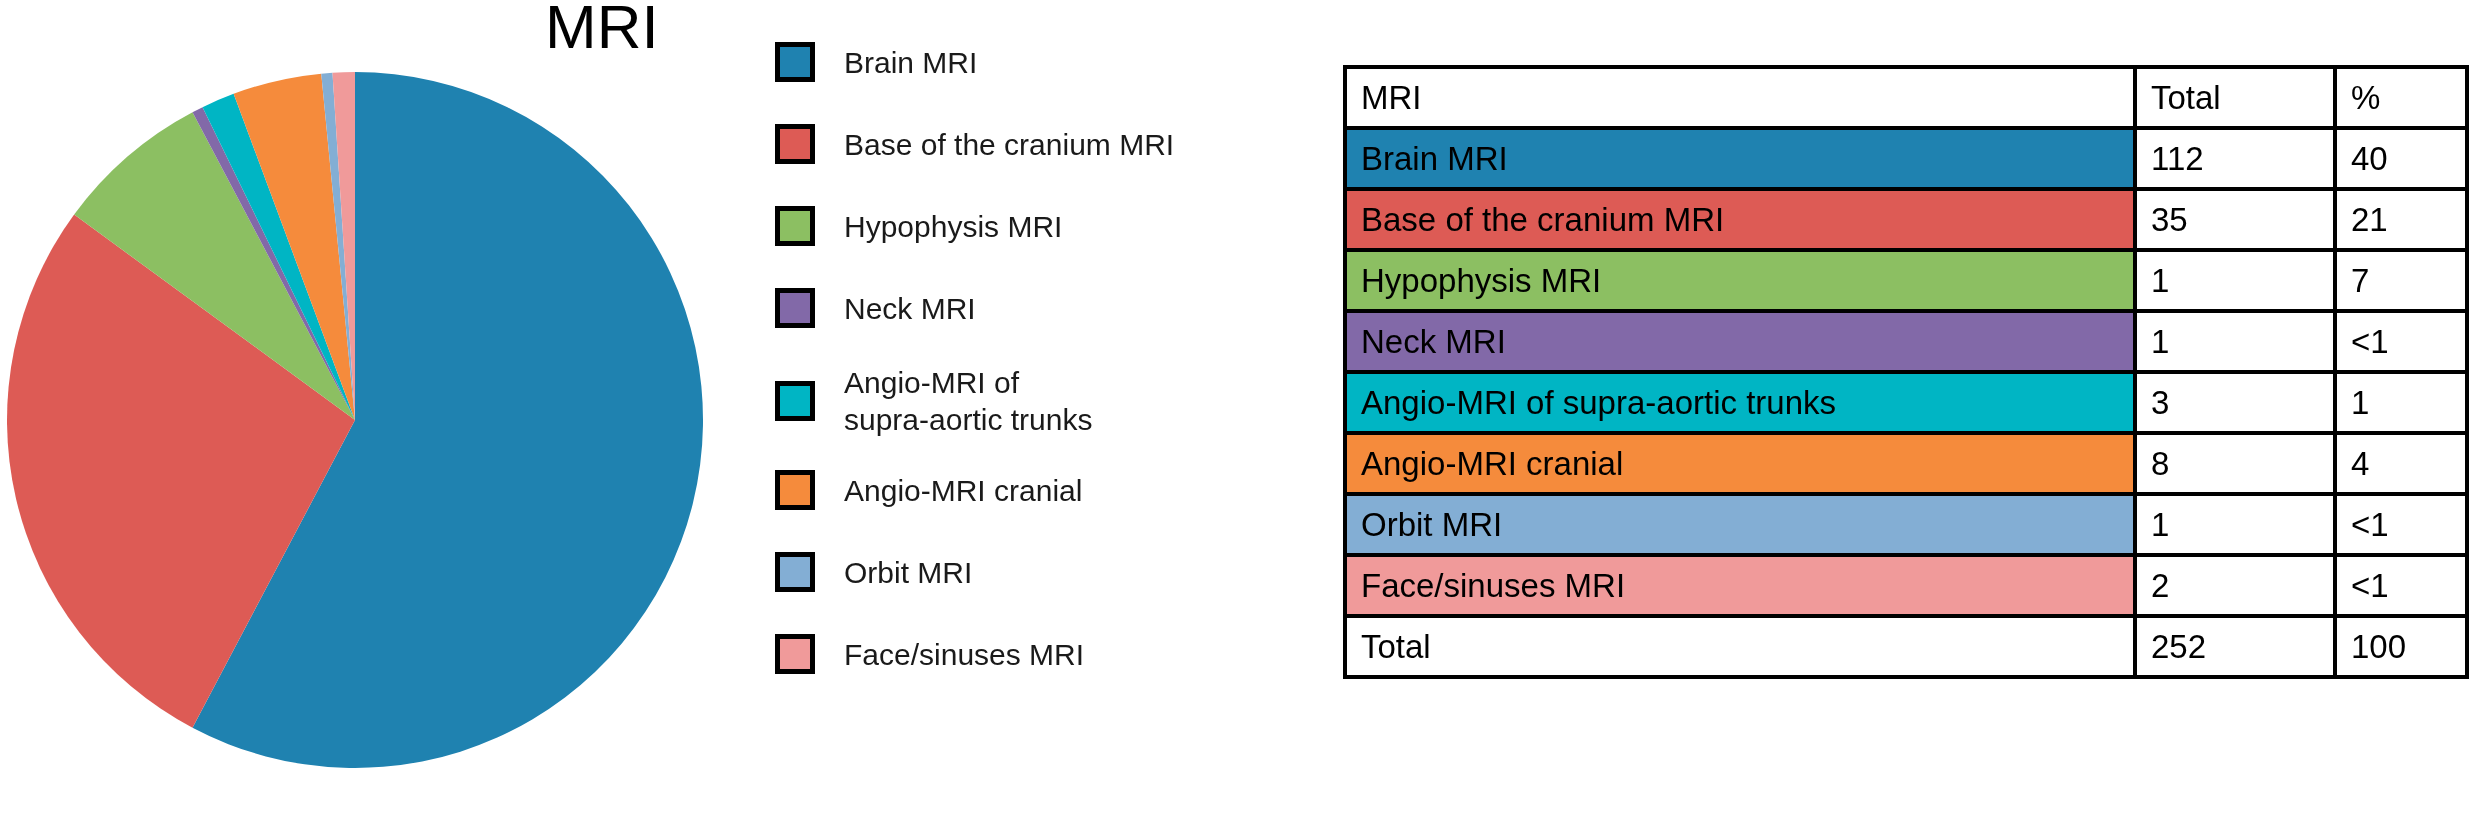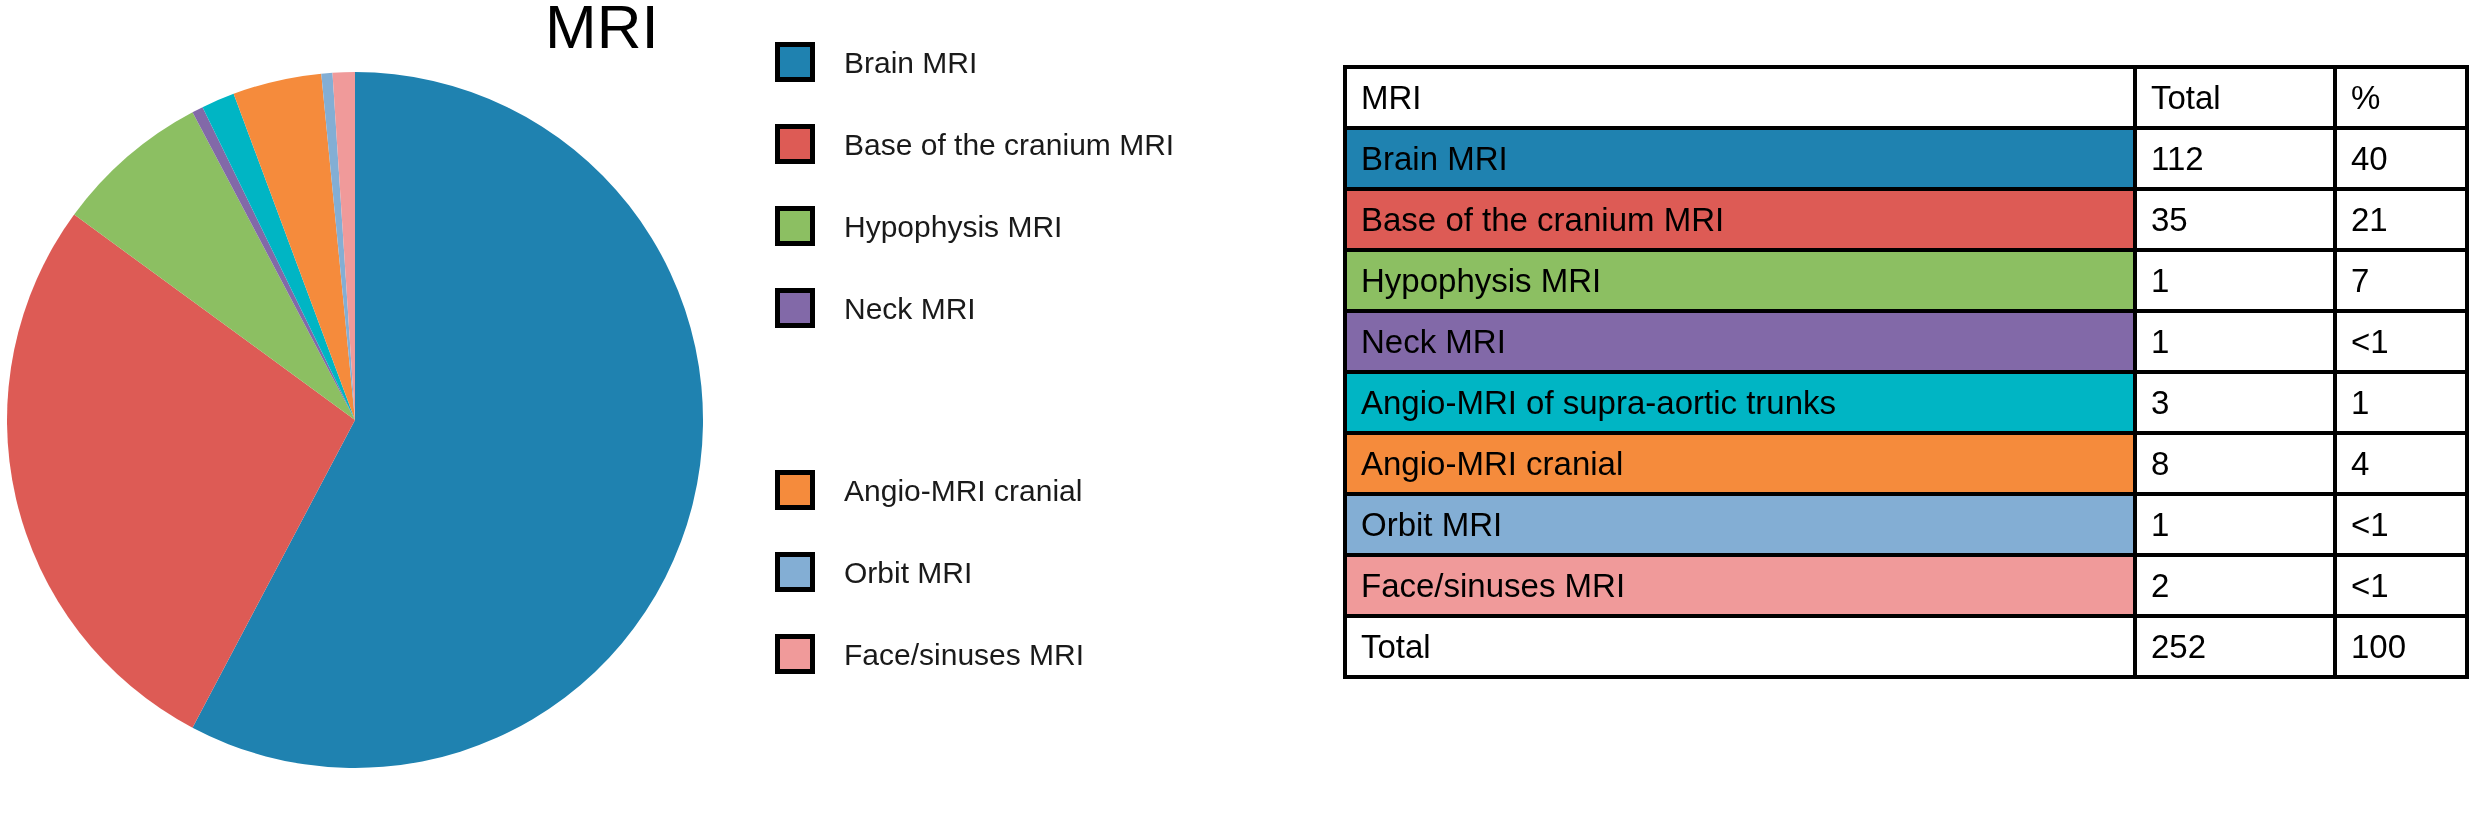--- a/index.html
+++ b/index.html
@@ -126,20 +126,25 @@
       <span class="legend-label">Base of the cranium MRI</span>
     </div>
     <div class="legend-item" style="top: 182px;">
       <span class="legend-swatch" style="background: rgb(140, 191, 98);"></span>
       <span class="legend-label">Hypophysis MRI</span>
     </div>
     <div class="legend-item" style="top: 264px;">
       <span class="legend-swatch" style="background: rgb(130, 105, 168);"></span>
       <span class="legend-label">Neck MRI</span>
     </div>
+    <div class="legend-item" style="top: 340px;">
+      <span class="legend-swatch" style="background: rgb(0, 181, 196);"></span>
+      <span class="legend-label">Angio-MRI of
+supra-aortic trunks</span>
+    </div>
     <div class="legend-item" style="top: 446px;">
       <span class="legend-swatch" style="background: rgb(245, 139, 60);"></span>
       <span class="legend-label">Angio-MRI cranial</span>
     </div>
     <div class="legend-item" style="top: 528px;">
       <span class="legend-swatch" style="background: rgb(131, 174, 212);"></span>
       <span class="legend-label">Orbit MRI</span>
     </div>
     <div class="legend-item" style="top: 610px;">
       <span class="legend-swatch" style="background: rgb(240, 154, 154);"></span>

